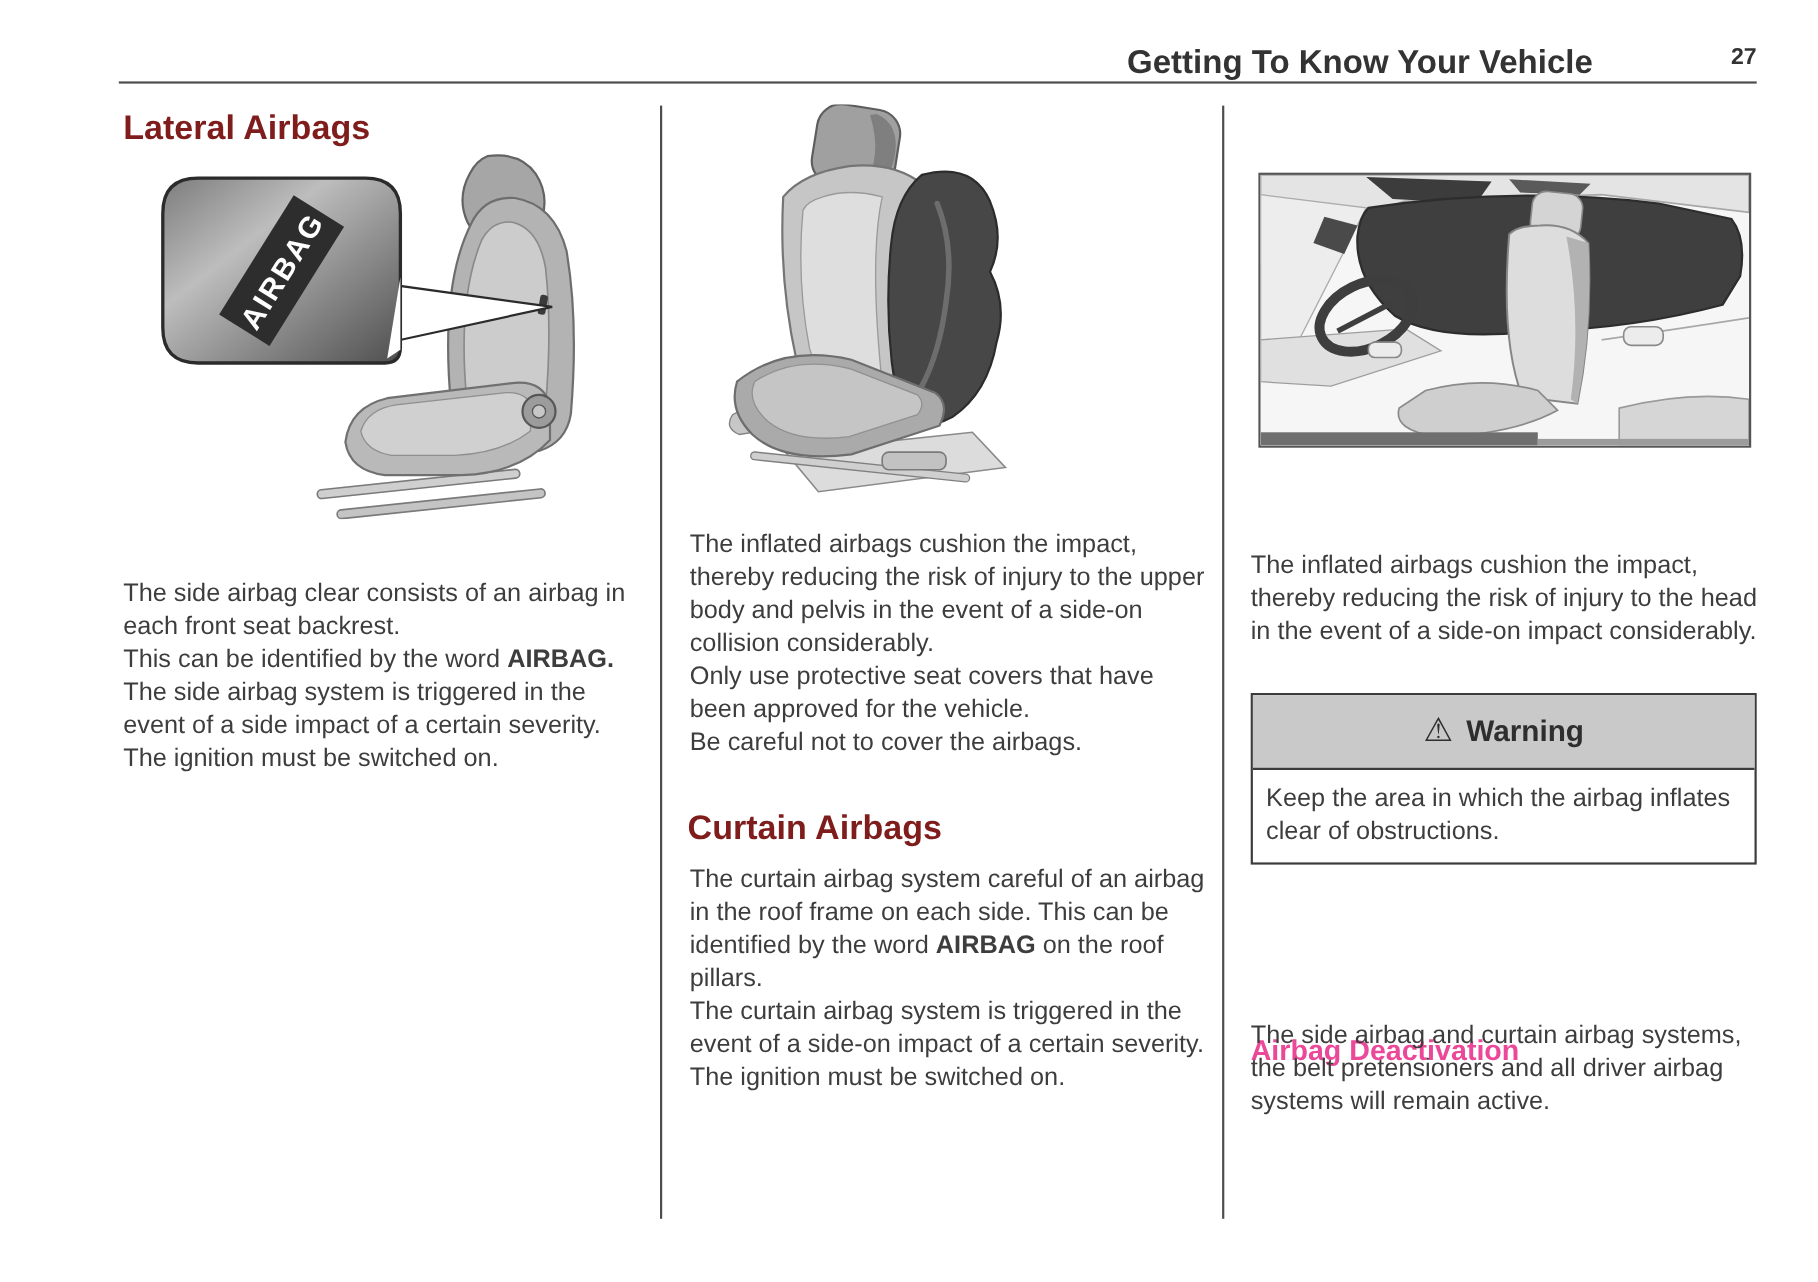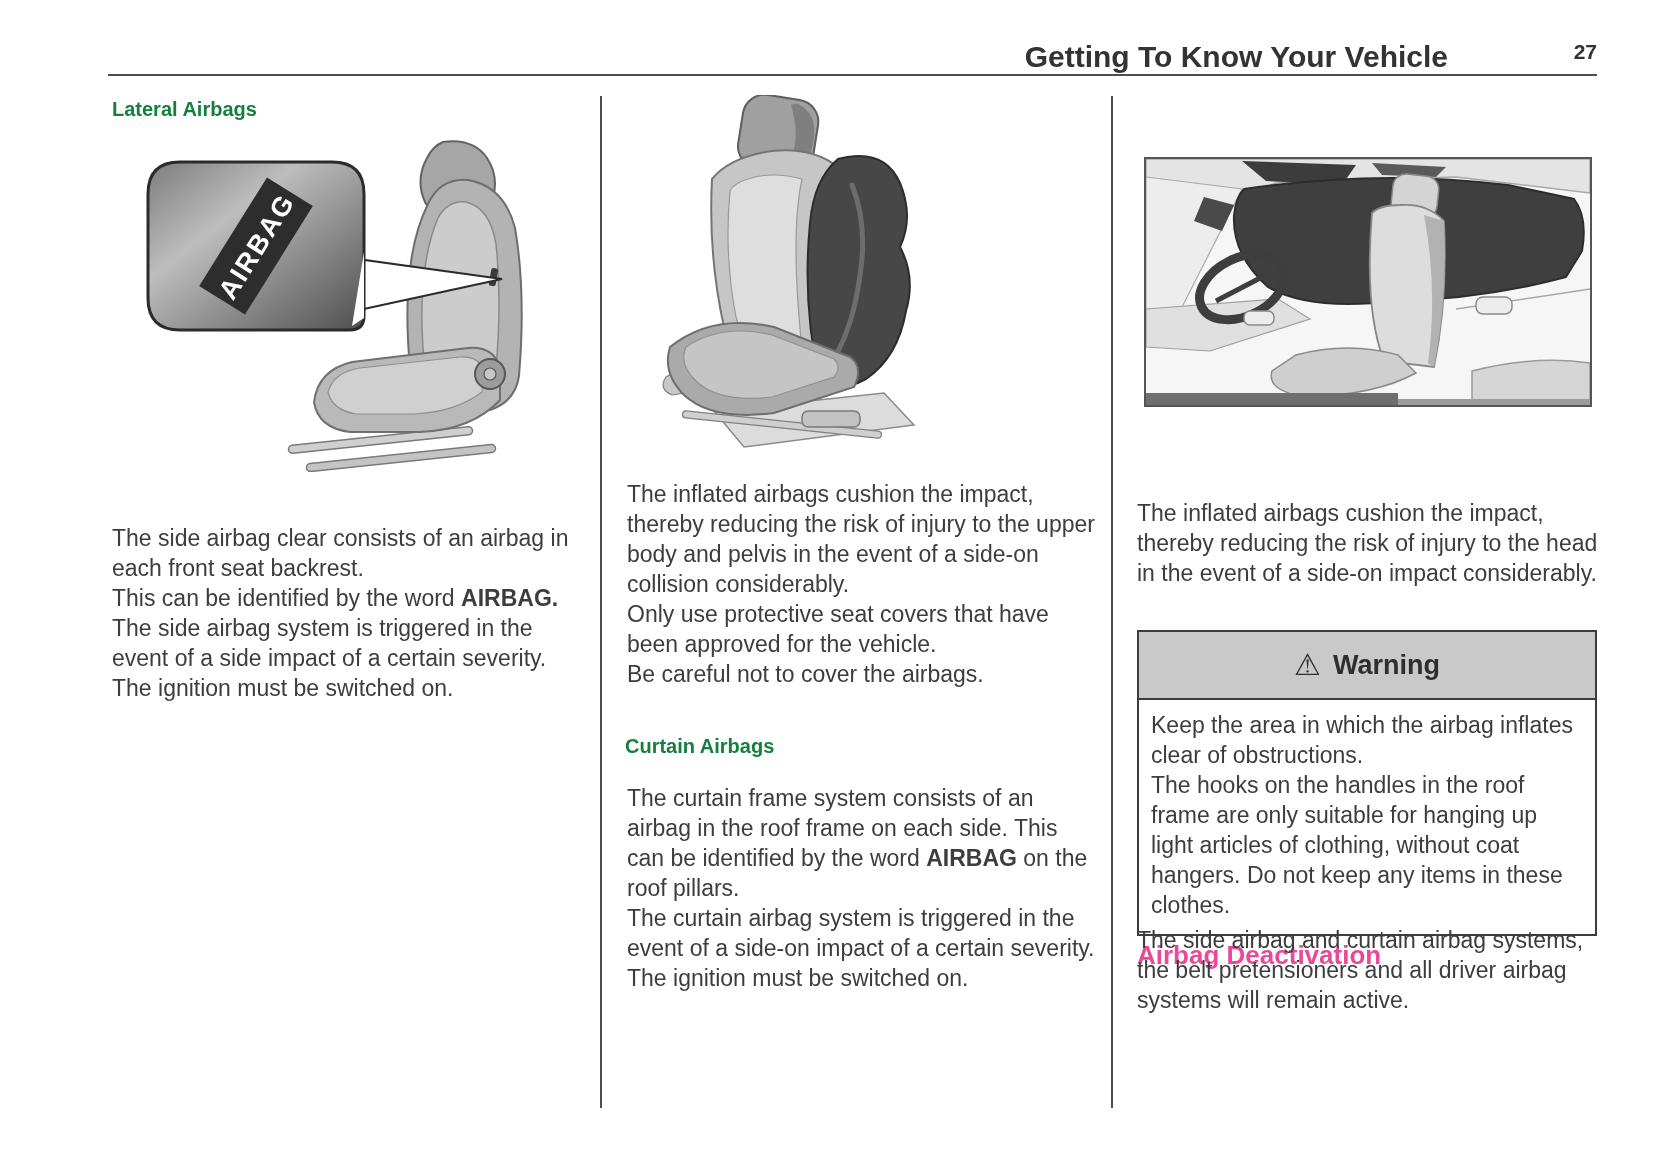--- a/index.html
+++ b/index.html
@@ -5,21 +5,21 @@
   html,body{margin:0;padding:0;background:#ffffff;}
   .page{
     position:relative;width:1653px;height:1165px;background:#ffffff;
     font-family:"Liberation Sans",sans-serif;color:#3d3d3d;overflow:hidden;
   }
   .hdr-title{position:absolute;top:40px;right:205px;font-size:30px;font-weight:bold;color:#333;}
   .hdr-page{position:absolute;top:40px;right:56px;font-size:21px;font-weight:bold;color:#333;}
   .hdr-rule{position:absolute;top:74px;left:108px;width:1489px;height:2px;background:#4d4d4d;}
   .vdiv{position:absolute;top:96px;width:2px;height:1012px;background:#4d4d4d;}
   .vdiv.d1{left:600px;} .vdiv.d2{left:1111px;}
-  .h1{position:absolute;font-size:20px;font-weight:bold;color:#15803d;white-space:nowrap;}
+  .h1{position:absolute;font-size:31px;font-weight:bold;color:#7f1d1d;white-space:nowrap;}
   .h2{position:absolute;font-size:26px;font-weight:bold;color:#ec4899;white-space:nowrap;}
   .txt{position:absolute;font-size:23px;line-height:30px;color:#3d3d3d;}
   .para{margin:0;}
   .b{font-weight:bold;}
   .fig{position:absolute;}
   .fig3-frame{position:absolute;left:1144px;top:157px;width:444px;height:246px;border:2px solid #555;box-sizing:content-box;background:#fafafa;}
   .warnbox{position:absolute;left:1137px;top:630px;width:460px;border:2px solid #3c3c3c;background:#fff;box-sizing:border-box;}
   .warnhead{height:66px;background:#c9c9c9;border-bottom:2px solid #3c3c3c;display:flex;align-items:center;justify-content:center;gap:12px;}
   .warnhead .wtitle{font-size:27px;font-weight:bold;color:#2e2e2e;}
   .warnhead .wicon{font-size:30px;color:#2e2e2e;line-height:1;}
@@ -107,21 +107,21 @@
 
   <div class="txt" style="left:627px;top:479px;width:470px;">
       <div class="para"><span>The inflated airbags cushion the impact, thereby reducing the risk of injury to the upper body and pelvis in the event of a side-on collision considerably.</span></div>
       <div class="para"><span>Only use protective seat covers that have been approved for the vehicle.</span></div>
       <div class="para"><span>Be careful not to cover the airbags.</span></div>
     </div>
 
   <div class="h1" style="left:625px;top:735px;">Curtain Airbags</div>
 
   <div class="txt" style="left:627px;top:783px;width:470px;">
-      <div class="para"><span>The curtain frame system consists of an airbag in the roof frame on each side. This can be identified by the word </span><span class="b">AIRBAG</span><span> on the roof pillars.</span></div>
+      <div class="para"><span>The curtain airbag system careful of an airbag in the roof frame on each side. This can be identified by the word </span><span class="b">AIRBAG</span><span> on the roof pillars.</span></div>
       <div class="para"><span>The curtain airbag system is triggered in the event of a side-on impact of a certain severity. The ignition must be switched on.</span></div>
     </div>
 
   <div class="fig3-frame">
     <svg width="444" height="246" viewBox="0 0 444 246">
       <rect x="0" y="0" width="444" height="246" fill="#f6f6f6"></rect>
 
       <path d="M0,0 L444,0 L444,34 L310,18 L130,24 L44,58 L0,80 Z" fill="#e4e4e4" stroke="#a8a8a8" stroke-width="1.5"></path>
       <path d="M96,2 L210,6 L196,26 L120,22 Z" fill="#3c3c3c"></path>
       <path d="M226,4 L300,8 L290,18 L236,16 Z" fill="#5a5a5a"></path>
@@ -157,21 +157,20 @@
       <div class="para"><span>The inflated airbags cushion the impact, thereby reducing the risk of injury to the head in the event of a side-on impact considerably.</span></div>
     </div>
 
   <div class="warnbox">
     <div class="warnhead">
       <span class="wicon">⚠</span>
       <span class="wtitle">Warning</span>
     </div>
     <div class="warnbody">
         <div class="para"><span>Keep the area in which the airbag inflates clear of obstructions.</span></div>
-        <div class="para"><span>The hooks on the handles in the roof frame are only suitable for hanging up light articles of clothing, without coat hangers. Do not keep any items in these clothes.</span></div>
       </div>
   </div>
 
   <div class="h2" style="left:1137px;top:940px;">Airbag Deactivation</div>
 
   <div class="txt" style="left:1137px;top:925px;width:462px;">
       <div class="para"><span>The side airbag and curtain airbag systems, the belt pretensioners and all driver airbag systems will remain active.</span></div>
     </div>
 
 </div>

